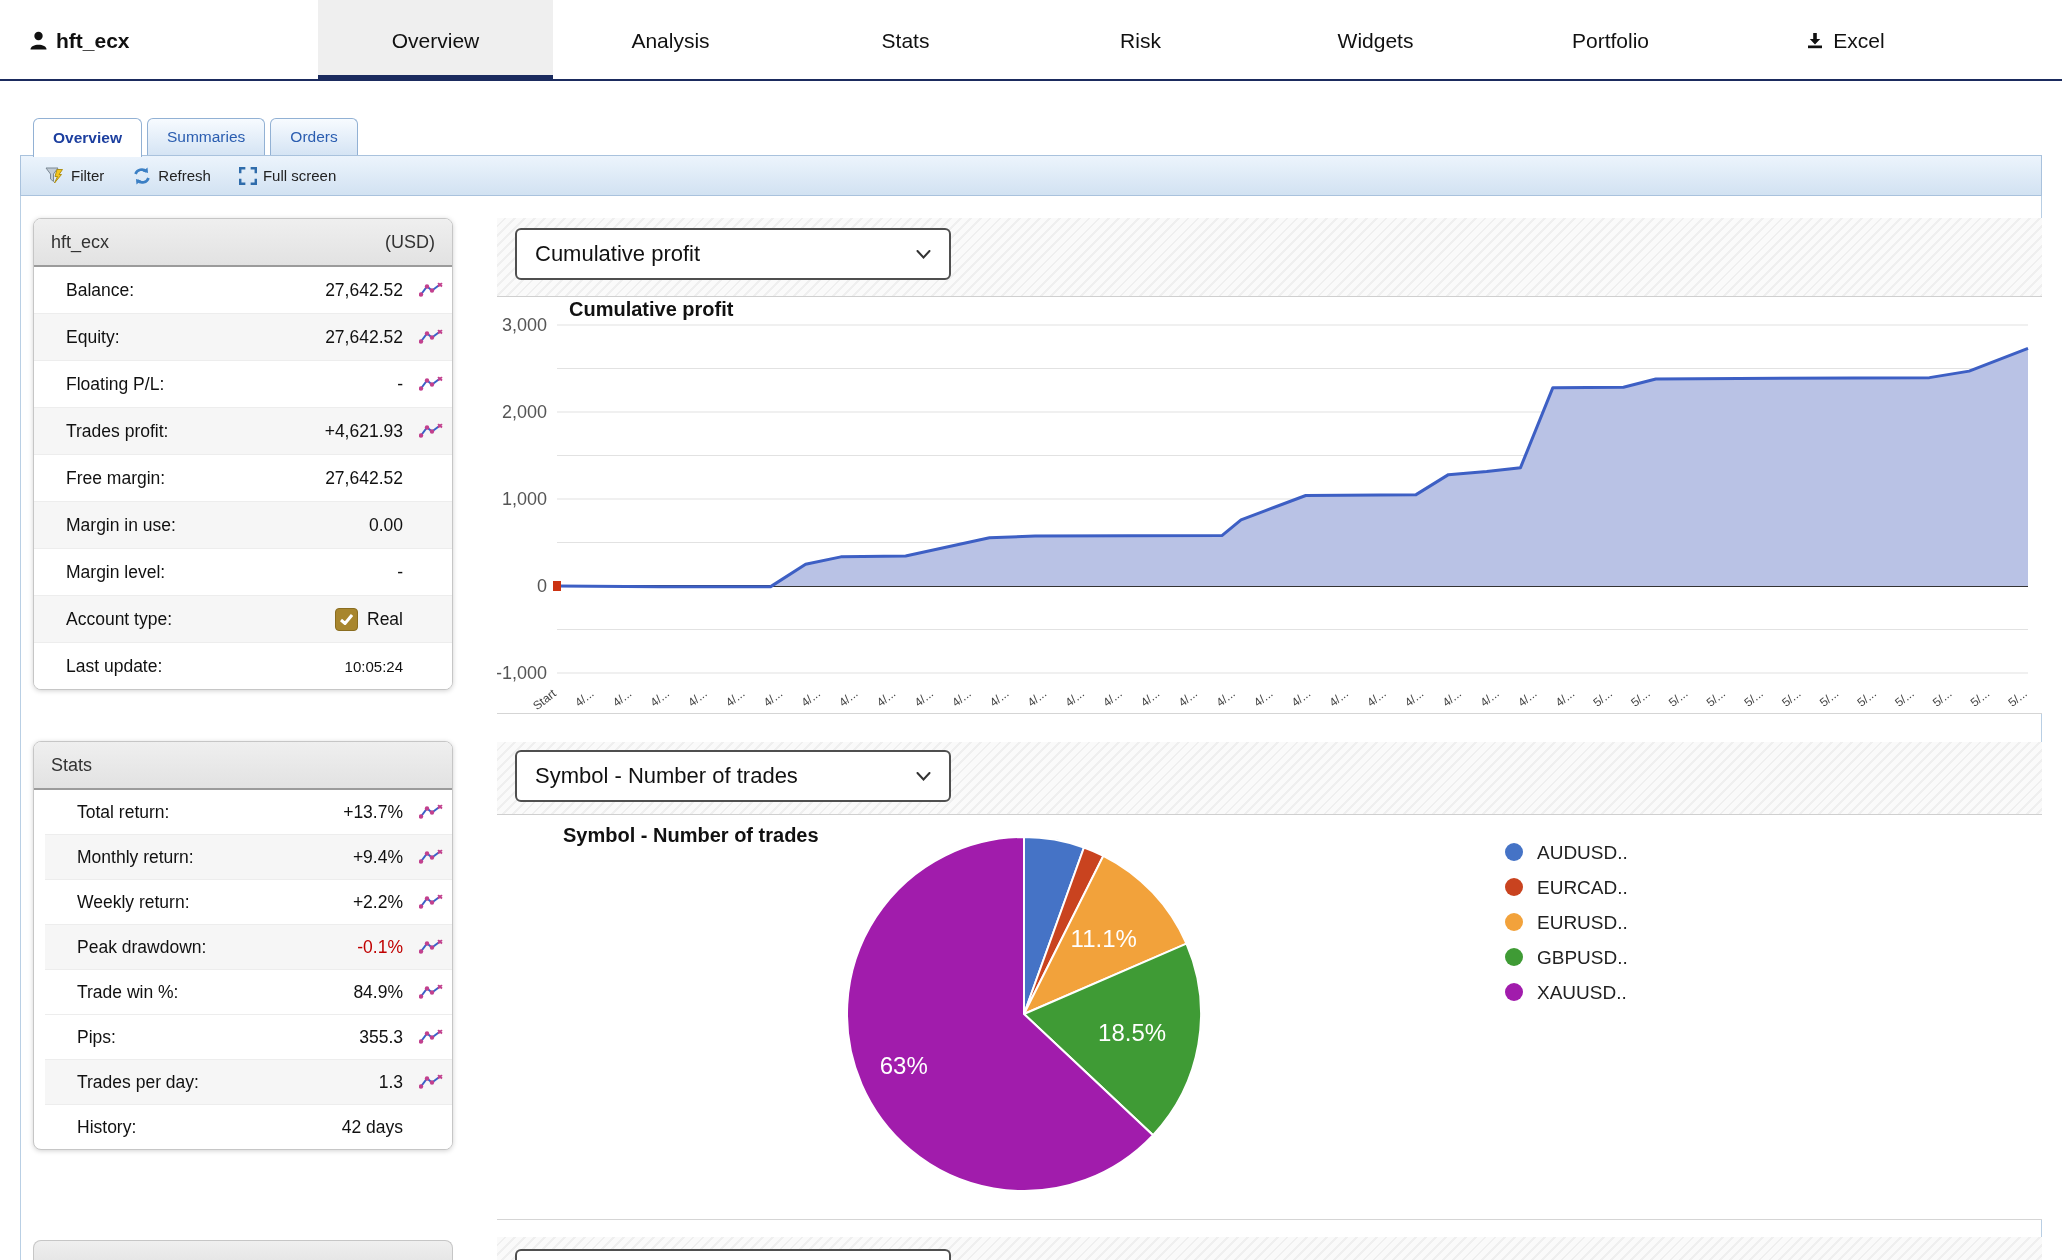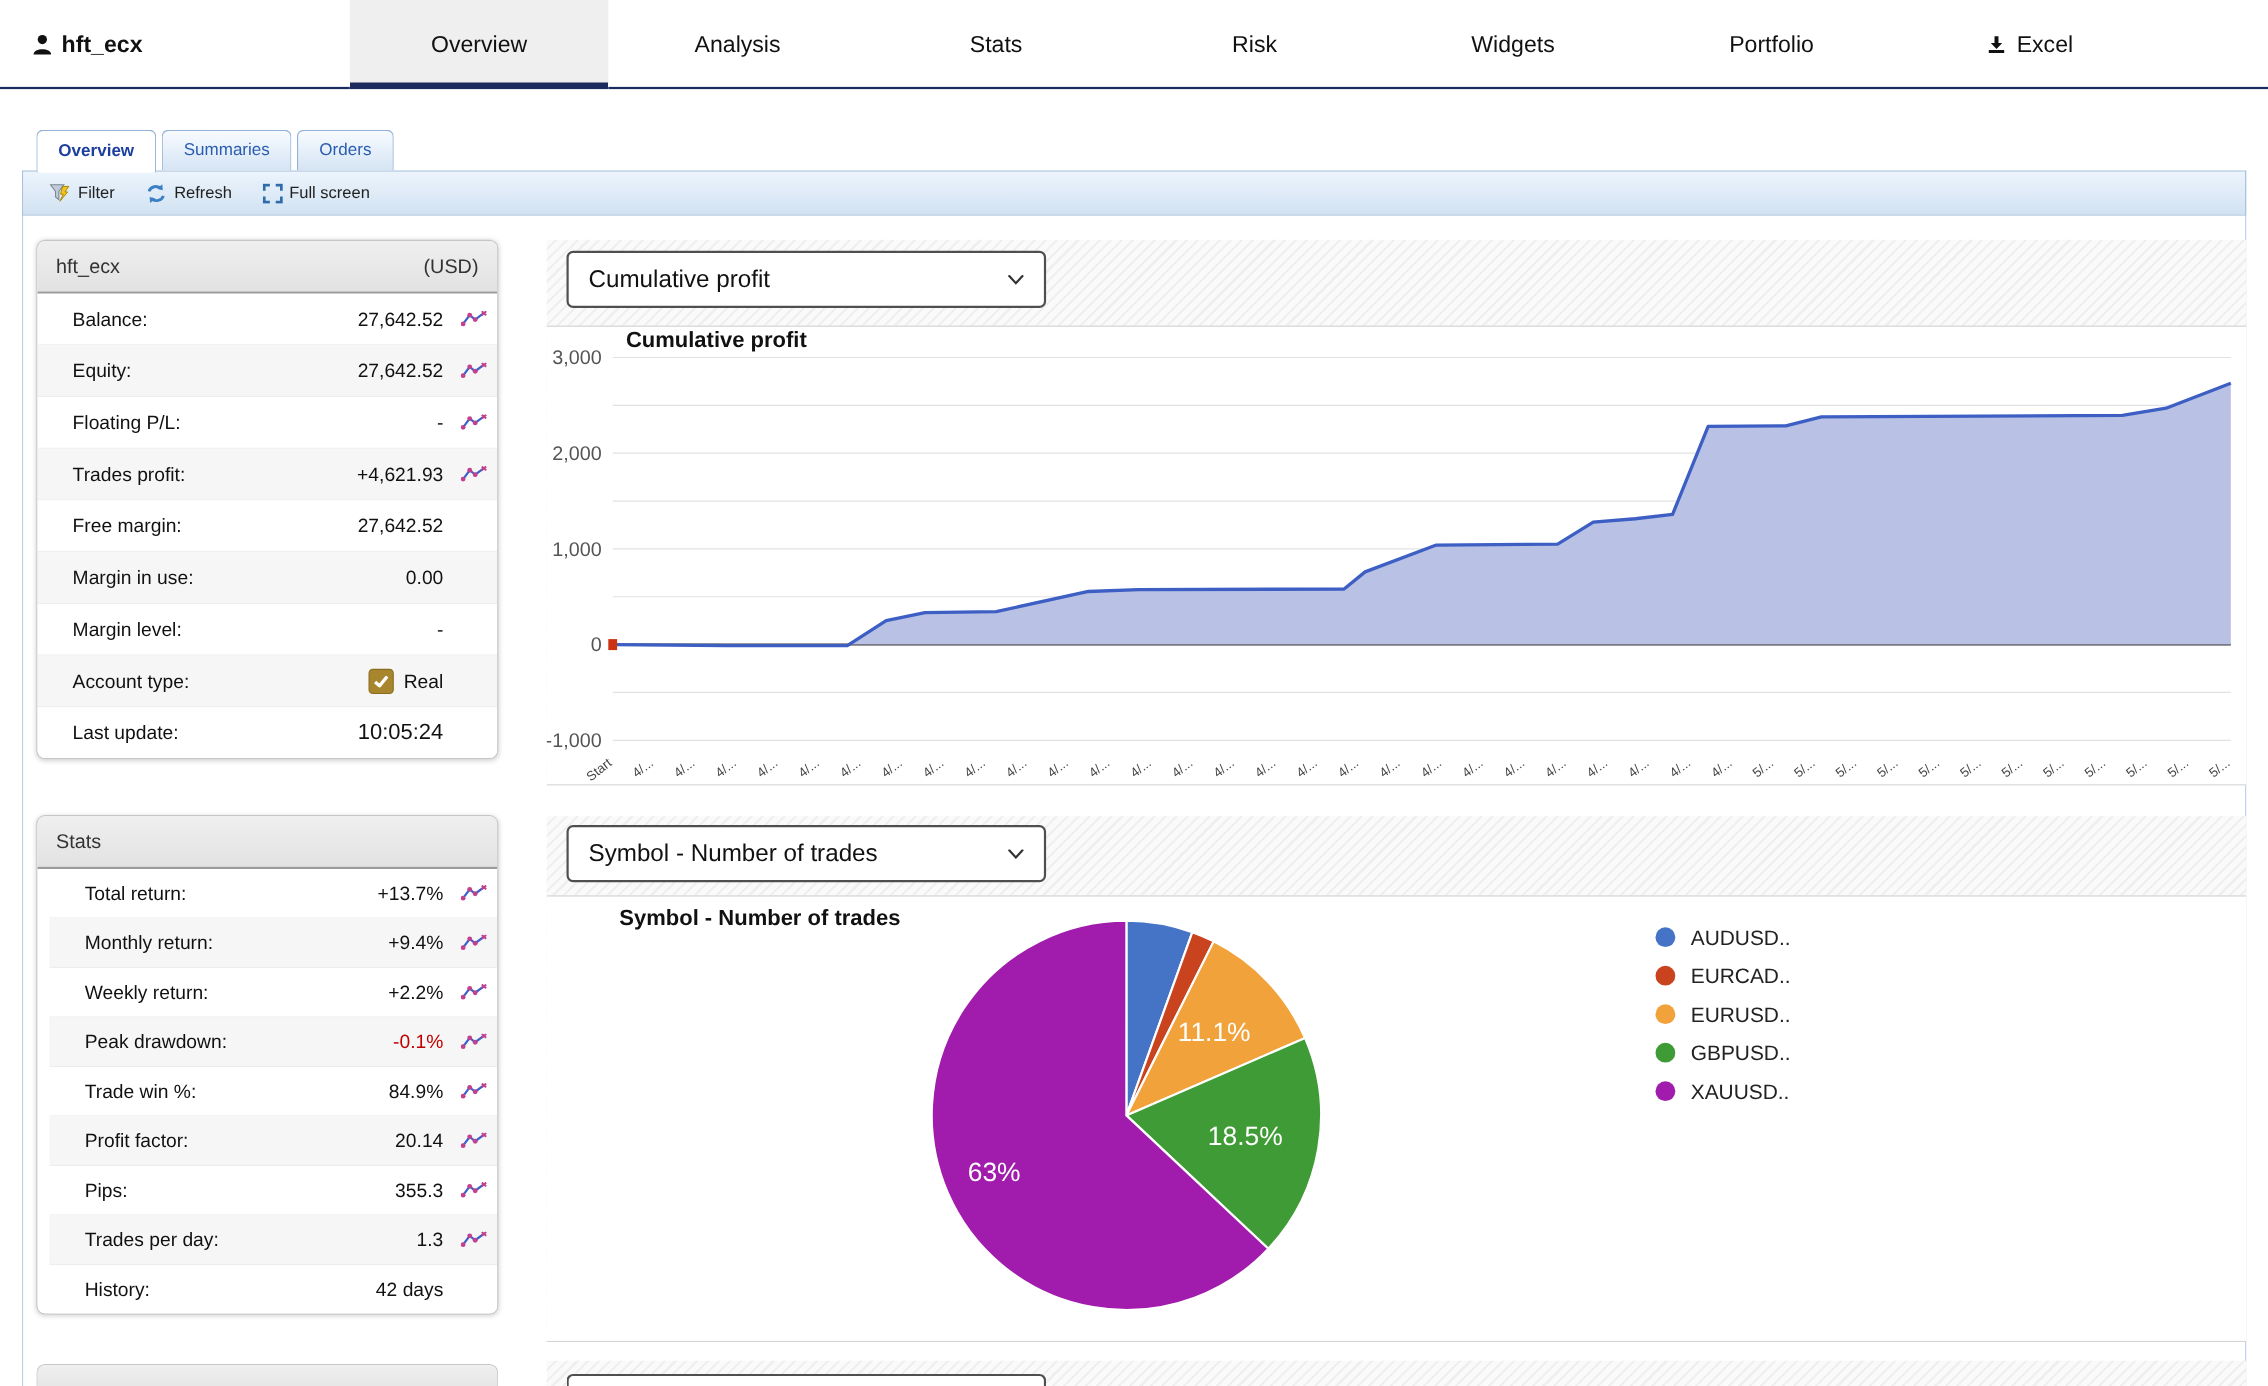--- a/index.html
+++ b/index.html
@@ -37,21 +37,21 @@
   #account-panel{top:218px;} #stats-panel{top:741px;}
   .panel-header{height:46px;background:linear-gradient(#efefef,#e2e2e2);border-bottom:2px solid #9b9b9b;
                 display:flex;align-items:center;justify-content:space-between;padding:0 17px;
                 font-size:18px;color:#333;}
   .panel-row{position:relative;display:flex;align-items:center;padding-left:32px;
              font-size:17.5px;color:#111;border-bottom:1px solid #ededed;background:#fff;text-align:center;}
   #account-panel .panel-row{height:46px;} #stats-panel .panel-row{height:44px;margin-left:11px;}
   .panel-row.alt{background:#f6f6f6;}
   .panel-row:last-child{border-bottom:none;}
   .row-value{position:absolute;right:49px;display:inline-flex;align-items:center;gap:9px;}
-  .row-value.negative{color:#c00000;} .row-value.small-val{font-size:20px;}
+  .row-value.negative{color:#c00000;} .row-value.small-val{font-size:15px;}
   .spark{position:absolute;right:9px;top:50%;transform:translateY(-50%);line-height:0;cursor:pointer;}
   .gold-checkbox{display:inline-flex;align-items:center;justify-content:center;width:21px;height:21px;
                  background:#a8862e;border:1px solid #8a6d20;border-radius:4px;cursor:pointer;}
   #panel3-sliver{position:absolute;left:33px;top:1240px;width:418px;height:20px;z-index:2;
                  background:linear-gradient(#efefef,#e6e6e6);border:1px solid #c6c6c6;border-bottom:none;
                  border-radius:8px 8px 0 0;}
 
   
   .chart-section{position:absolute;left:497px;width:1545px;z-index:1;
                  background:repeating-linear-gradient(135deg,#fafafa 0 5px,#efefef 5px 7px);}
@@ -270,31 +270,20 @@
               <polyline points="2,12 8,4 13,8 21,2" fill="none" stroke="#3a62c8" stroke-width="2"></polyline>
               <circle cx="2" cy="12" r="2.2" fill="#c2408e"></circle>
               <circle cx="8" cy="4" r="2.2" fill="#c2408e"></circle>
               <circle cx="13" cy="8" r="2.2" fill="#c2408e"></circle>
               <path d="M19,0.5 L23,4 M23,0.5 L19,4" stroke="#c2408e" stroke-width="1.8"></path>
             </svg></span>
         </div>
         <div class="panel-row">
           <span>Trade win %:</span>
           <span class="row-value">84.9%</span>
-          <span class="spark"><svg width="24" height="15" viewBox="0 0 24 15">
-              <polyline points="2,12 8,4 13,8 21,2" fill="none" stroke="#3a62c8" stroke-width="2"></polyline>
-              <circle cx="2" cy="12" r="2.2" fill="#c2408e"></circle>
-              <circle cx="8" cy="4" r="2.2" fill="#c2408e"></circle>
-              <circle cx="13" cy="8" r="2.2" fill="#c2408e"></circle>
-              <path d="M19,0.5 L23,4 M23,0.5 L19,4" stroke="#c2408e" stroke-width="1.8"></path>
-            </svg></span>
-        </div>
-        <div class="panel-row alt">
-          <span>Profit factor:</span>
-          <span class="row-value">20.14</span>
           <span class="spark"><svg width="24" height="15" viewBox="0 0 24 15">
               <polyline points="2,12 8,4 13,8 21,2" fill="none" stroke="#3a62c8" stroke-width="2"></polyline>
               <circle cx="2" cy="12" r="2.2" fill="#c2408e"></circle>
               <circle cx="8" cy="4" r="2.2" fill="#c2408e"></circle>
               <circle cx="13" cy="8" r="2.2" fill="#c2408e"></circle>
               <path d="M19,0.5 L23,4 M23,0.5 L19,4" stroke="#c2408e" stroke-width="1.8"></path>
             </svg></span>
         </div>
         <div class="panel-row">
           <span>Pips:</span>

